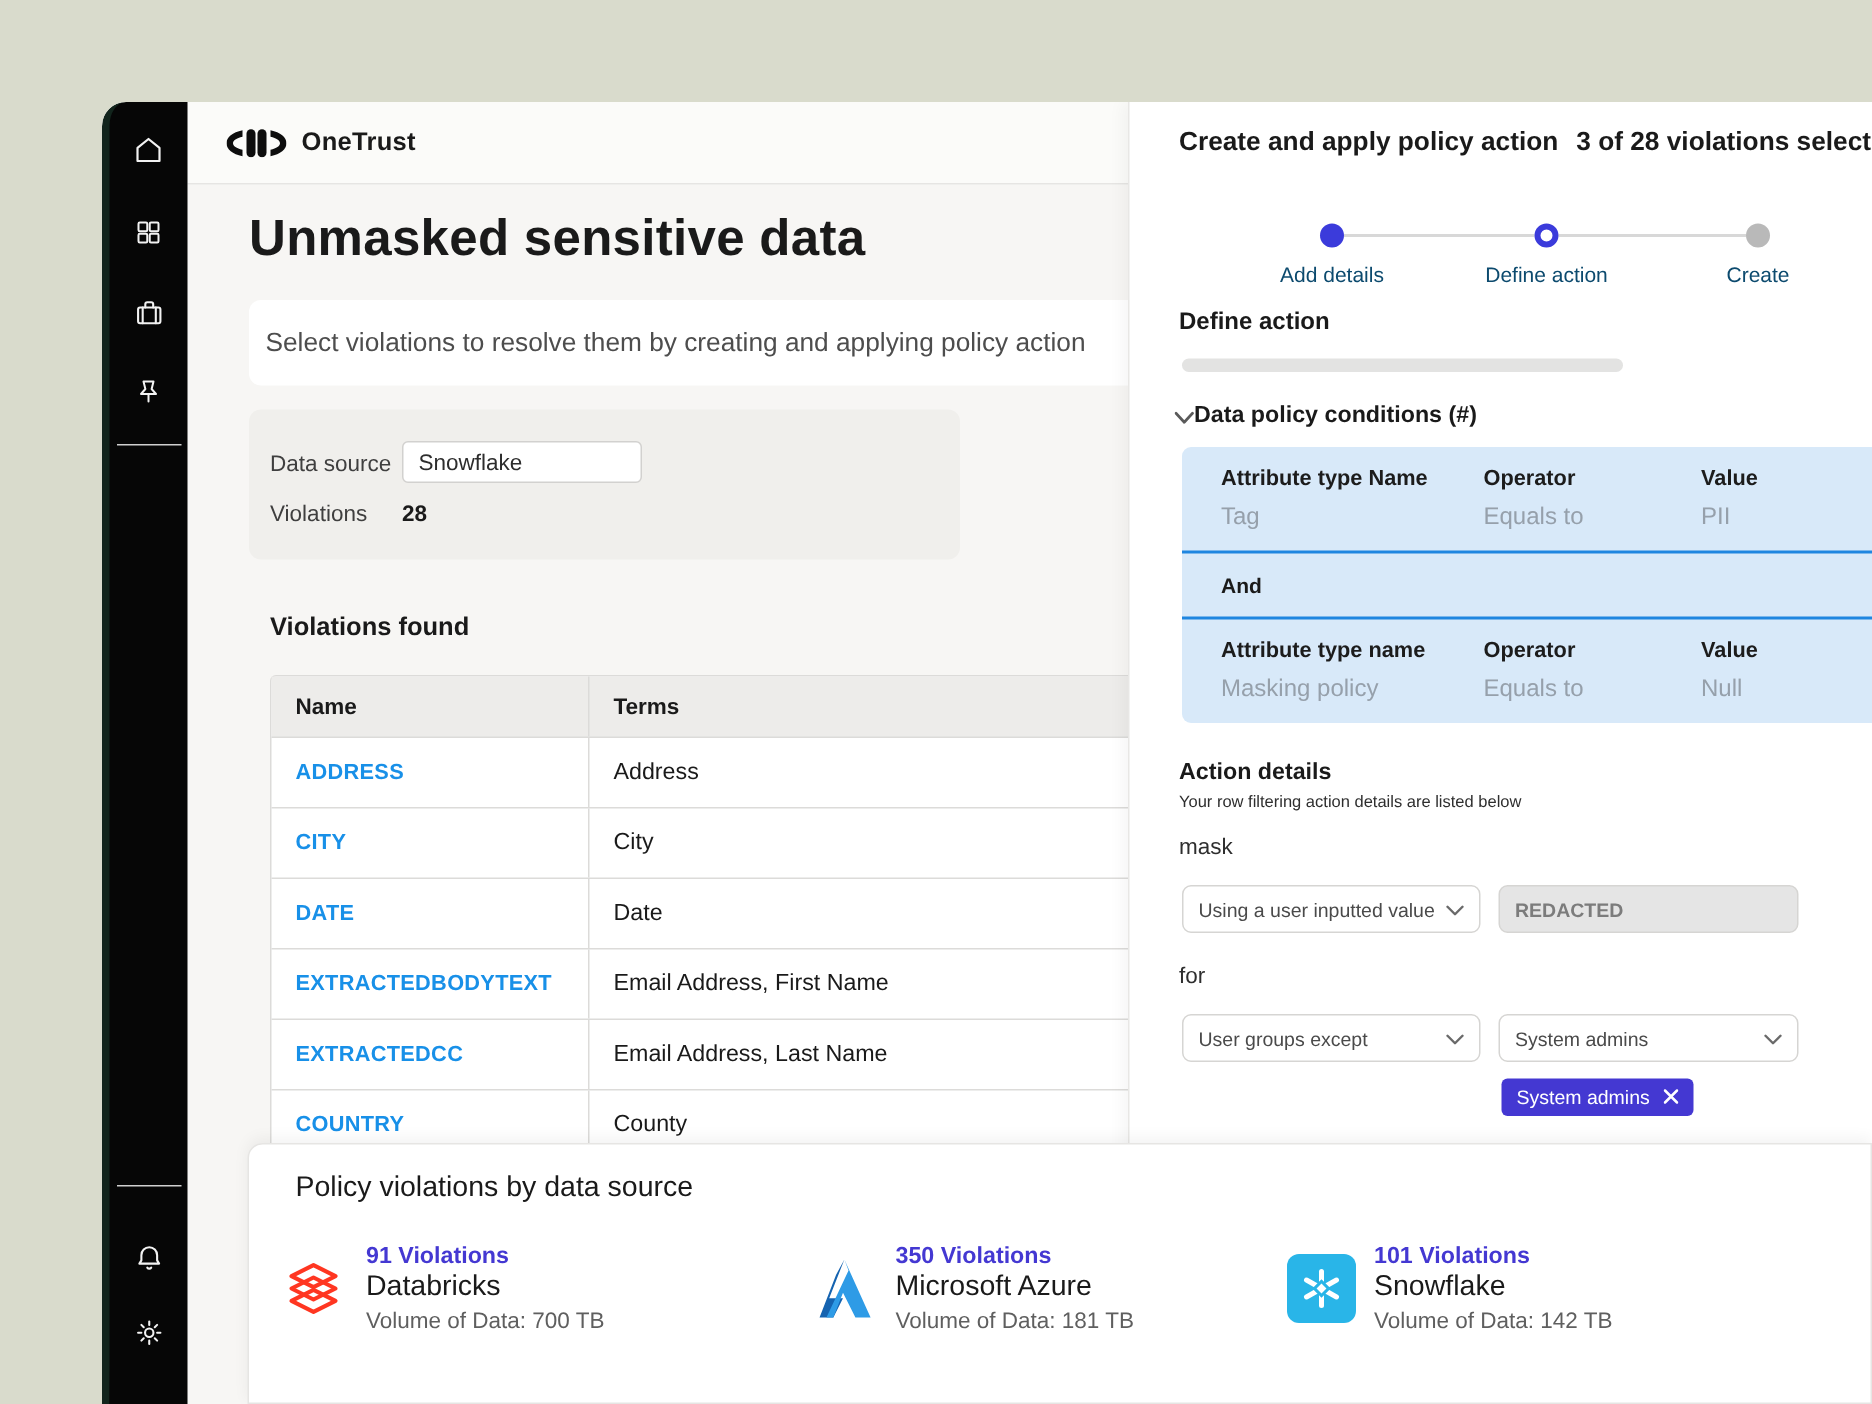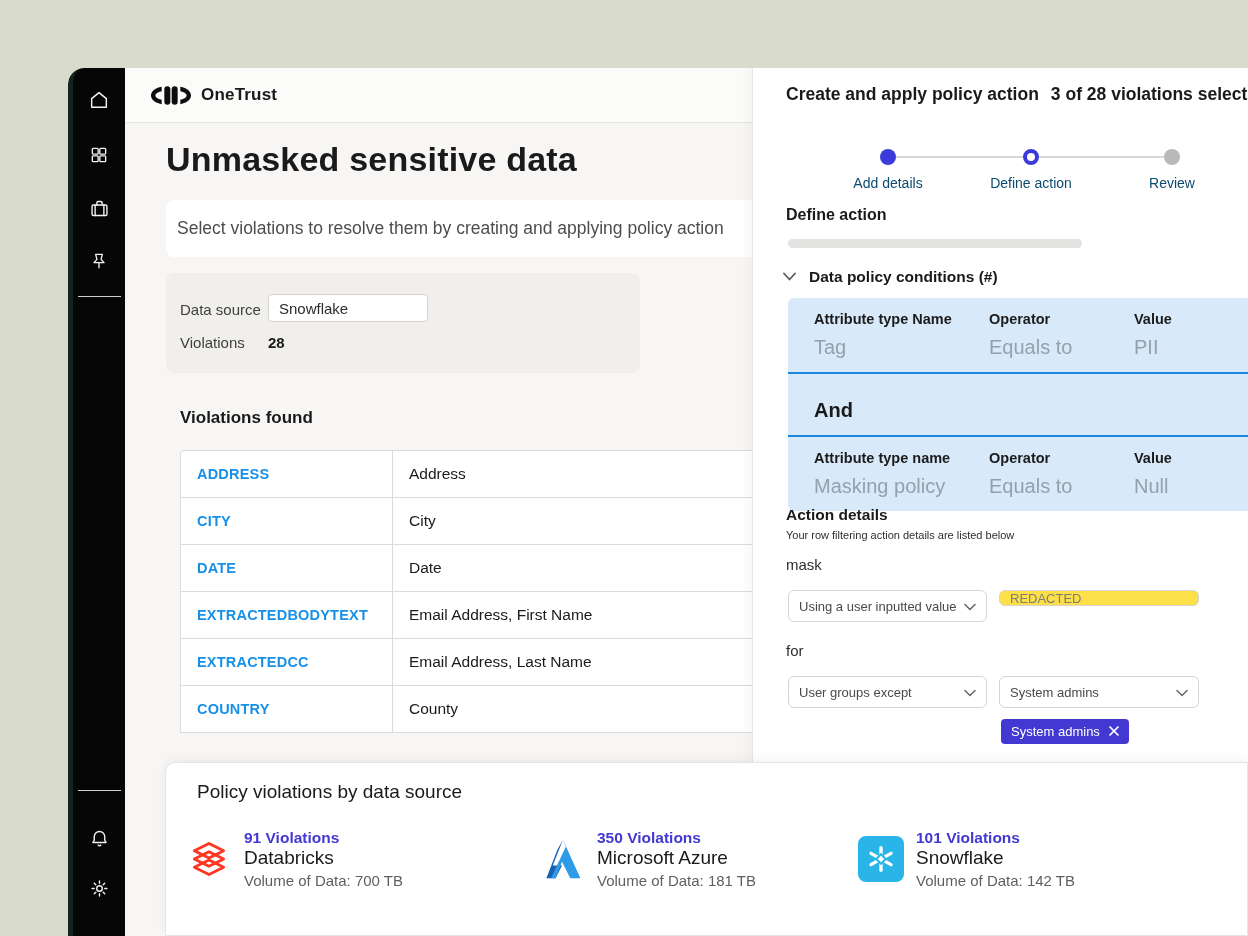--- a/index.html
+++ b/index.html
@@ -67,41 +67,41 @@
   .panel-title { position:absolute; left:33px; top:16px; font-size:17.5px; font-weight:bold; white-space:nowrap; }
   .panel-title .sel { margin-left:12px; }
   .step-line { position:absolute; top:88px; height:2px; background:#d8d8d8; }
   .step-dot { position:absolute; top:81px; width:16px; height:16px; border-radius:50%; cursor:pointer; }
   .dot-complete { background:#3b3bdb; }
   .dot-current { background:#fff; border:4px solid #3b3bdb; }
   .dot-upcoming { background:#b9b9b9; }
   .step-label { position:absolute; top:107px; width:140px; text-align:center; color:#0c4a6e; font-size:14px; }
   .sec-title { position:absolute; left:33px; top:138px; font-size:16px; font-weight:bold; }
   .progress-pill { position:absolute; left:35px; top:171px; width:294px; height:9px; border-radius:5px; background:#e3e3e2; }
-  .cond-head { position:absolute; left:30px; top:200px; display:flex; align-items:flex-start; gap:13px; cursor:pointer; }
+  .cond-head { position:absolute; left:30px; top:200px; display:flex; align-items:flex-end; cursor:pointer; }
   .cond-head .txt { font-size:15.5px; font-weight:bold; }
   .chev svg { stroke:#5a5a5a; fill:none; stroke-width:1.8; stroke-linecap:round; stroke-linejoin:round; }
   .cond-box { position:absolute; left:35px; top:230px; width:461px; background:#d8e9f9; border-radius:6px 0 0 6px; }
   .cond-grid { display:grid; grid-template-columns:175px 145px 1fr; padding:13px 0 13px 26px; row-gap:9px; }
   .cond-grid .h { font-weight:bold; font-size:14.5px; color:#1c1c1c; }
-  .cond-grid .v { color:#96a0ab; font-size:20px; }
+  .cond-grid .v { color:#96a0ab; font-size:16px; }
   .cond-sep { height:2px; background:#1f86e0; }
-  .cond-and { padding:25px 0 13px 26px; font-weight:bold; font-size:20px; }
+  .cond-and { padding:13px 0 13px 26px; font-weight:bold; font-size:14px; }
   .act-head { position:absolute; left:33px; top:438px; font-size:15.5px; font-weight:bold; }
   .act-sub { position:absolute; left:33px; top:461px; font-size:11px; color:#2e2e2e; }
   .fld-label { position:absolute; left:33px; font-size:15px; color:#2e2e2e; }
   .ctrl {
     position:absolute; height:32px; border:1px solid #d6d5d3; border-radius:6px; background:#fff;
     display:flex; align-items:center; padding:0 10px; font-size:13px; color:#4a4a4a; cursor:pointer;
   }
   .ctrl .grow { flex:1; white-space:nowrap; overflow:hidden; }
   .ctrl .dd svg { stroke:#6a6a6a; fill:none; stroke-width:1.6; stroke-linecap:round; stroke-linejoin:round; }
   .text-field {
-    position:absolute; height:16px; border:1px solid #d6d5d3; border-radius:6px; background:#fde047;
-    font-size:13px; color:#7c7c7c; padding:0 10px; font-family:inherit;
+    position:absolute; height:32px; border:1px solid #d6d5d3; border-radius:6px; background:#e5e5e5;
+    font-size:13px; color:#7c7c7c; padding:0 10px; font-family:inherit;font-weight:bold;
   }
   .chip {
     position:absolute; left:248px; top:651px; height:25px; background:#4438d2; color:#fff;
     border-radius:4px; display:flex; align-items:center; gap:9px; padding:0 10px; font-size:13px; cursor:pointer;
   }
   .chip .x svg { stroke:#fff; fill:none; stroke-width:1.7; stroke-linecap:round; }
   
   .bottom-card {
     position:absolute; left:97px; top:694px; right:0; bottom:0; background:#fff;
     border:1px solid #e6e5e3; border-radius:10px 0 0 0; box-shadow:0 -3px 10px rgba(0,0,0,.05); z-index:30;
@@ -139,20 +139,24 @@
     <div class="summary-box">
       <span class="sum-label" style="left:14px; top:28px;">Data source</span>
       <input class="ds-input" readonly="" value="Snowflake" style="">
       <span class="sum-label" style="left:14px; top:61px;">Violations</span>
       <span class="viol-val">28</span>
     </div>
 
     <div class="table-heading">Violations found</div>
 
     <div class="vtable">
+      <div class="vrow vhead">
+        <div class="vcell name">Name</div>
+        <div class="vcell">Terms</div>
+      </div>
       <div class="vrow">
         <div class="vcell name">
             <a href="#">ADDRESS</a>
           </div>
         <div class="vcell">Address</div>
       </div>
       <div class="vrow">
         <div class="vcell name">
             <a href="#">CITY</a>
           </div>
@@ -190,21 +194,21 @@
       <span>Create and apply policy action</span><span class="sel">3 of 28 violations selected</span>
     </div>
 
     <div class="step-line" style="left:143px; width:127px;"></div>
     <div class="step-line" style="left:286px; width:125px;"></div>
     <div class="step-dot dot-complete" style="left:127px;"></div>
     <div class="step-dot dot-current" style="left:270px;"></div>
     <div class="step-dot dot-upcoming" style="left:411px;"></div>
     <div class="step-label" style="left:65px;">Add details</div>
     <div class="step-label" style="left:208px;">Define action</div>
-    <div class="step-label" style="left:349px;">Review</div>
+    <div class="step-label" style="left:349px;">Create</div>
 
     <div class="sec-title">Define action</div>
     <div class="progress-pill"></div>
 
     <div class="cond-head">
       <span class="chev">
         <svg width="13" height="9" viewBox="0 0 13 9">
             <polyline points="1,1.5 6.5,7.5 12,1.5"></polyline>
           </svg>
       </span>

